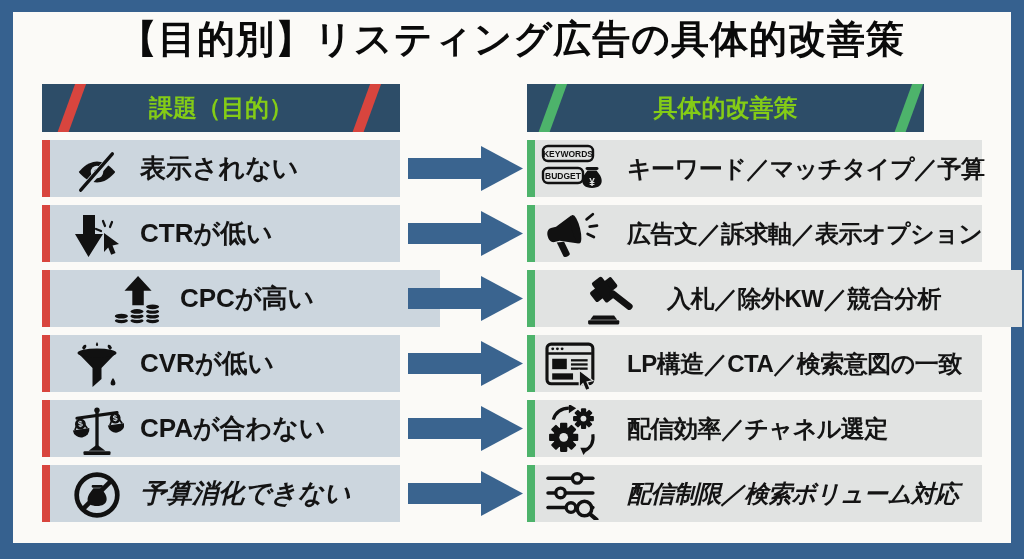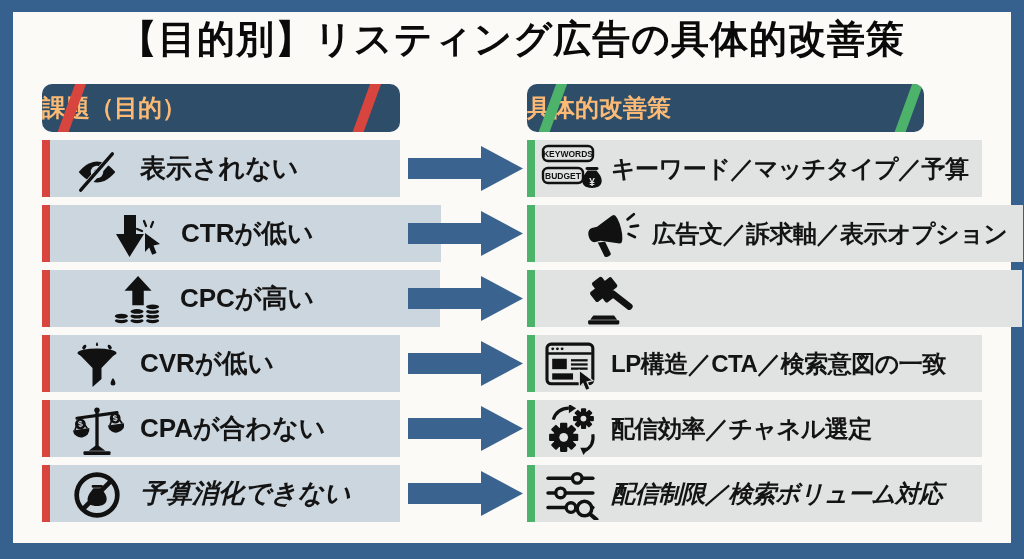--- a/index.html
+++ b/index.html
@@ -13,24 +13,23 @@
     position:absolute;left:13px;top:12px;width:998px;height:531px;
     background:#fbfaf7;
   }
   .title{
     position:absolute;left:0;top:14px;width:1024px;
     text-align:center;font-size:38px;font-weight:bold;color:#0a0a0a;
     letter-spacing:1px;
   }
   .col-header{
     position:absolute;top:84px;height:48px;background:#2d4d68;
-    color:#fdba74;font-size:24px;font-weight:bold;
-    display:flex;align-items:center;justify-content:flex-start;
+    color:#84cc16;font-size:24px;font-weight:bold;
+    display:flex;align-items:center;justify-content:center;
     overflow:hidden;
-    border-radius:10px;
   }
   .hdr-left{left:42px;width:358px;}
   .hdr-right{left:527px;width:397px;}
   .stripe{
     position:absolute;top:-6px;width:11px;height:62px;
     transform:skewX(-20deg);
   }
   .stripe.red{background:#d8453e;}
   .stripe.green{background:#4db36b;}
   .s1{left:24px;} .s2{right:28px;}
@@ -39,32 +38,32 @@
   .row{
     position:absolute;height:57px;display:flex;align-items:center;
   }
   .row-left{left:42px;width:358px;background:#ccd6de;}
   .row-right{left:527px;width:455px;background:#e1e3e2;}
   .accent{
     position:absolute;left:0;top:0;width:8px;height:100%;
   }
   .accent.red{background:#d8453e;}
   .accent.green{background:#4db36b;}
-  .r0{top:140px;}.r1{top:205px;padding-left:41px;}.r2{top:270px;padding-left:40px;}.r3{top:335px;}.r4{top:400px;}.r5{top:465px;font-style:italic;}
+  .r0{top:140px;}.r1{top:205px;}.r2{top:270px;padding-left:40px;}.r3{top:335px;}.r4{top:400px;}.r5{top:465px;font-style:italic;}
 
   .icon-box{
     width:58px;height:52px;margin-left:26px;flex:0 0 auto;
     display:flex;align-items:flex-end;justify-content:center;
   }
   .row-right .icon-box{margin-left:14px;width:62px;}
   .row-text{
     font-size:26px;font-weight:bold;color:#141414;margin-left:14px;
     white-space:nowrap;
   }
-  .row-right .row-text{font-size:24px;margin-left:8px;letter-spacing:-0.5px;}
+  .row-right .row-text{font-size:24px;margin-left:24px;letter-spacing:-0.5px;}
 
   .arrow{
     position:absolute;left:402px;width:123px;height:51px;
   }
   .a0{top:143px;}.a1{top:208px;}.a2{top:273px;}.a3{top:338px;}.a4{top:403px;}.a5{top:468px;}
 
   svg .ink{fill:#111;}
   svg .stroke-ink{stroke:#111;fill:none;}
   svg text{font-family:"Liberation Sans","DejaVu Sans",sans-serif;}
 </style>
@@ -267,20 +266,21 @@
   <div class="accent green"></div>
   <div class="icon-box">
     <svg width="54" height="50" viewBox="0 0 52 48">
       <rect class="ink" x="5" y="8" width="26" height="12" rx="2" transform="rotate(-38 18 14)"></rect>
       <rect class="ink" x="12" y="2" width="12" height="24" rx="2" transform="rotate(-38 18 14)"></rect>
       <rect class="ink" x="22" y="21" width="26" height="6.5" rx="3" transform="rotate(38 35 24)"></rect>
       <path class="ink" d="M8 39h20l3 4H5Z"></path>
       <rect class="ink" x="3" y="43.5" width="30" height="4" rx="1"></rect>
     </svg>
   </div>
+  <div class="row-text">入札／除外KW／競合分析</div>
 </div>
 
 <div class="row row-right r3">
   <div class="accent green"></div>
   <div class="icon-box">
     <svg width="56" height="50" viewBox="0 0 52 48">
       <rect x="2" y="4" width="44" height="38" rx="4" fill="none" stroke="#111" stroke-width="3"></rect>
       <line x1="3" y1="13" x2="45" y2="13" stroke="#111" stroke-width="2.4"></line>
       <circle class="ink" cx="7.5" cy="8.5" r="1.4"></circle>
         <circle class="ink" cx="12" cy="8.5" r="1.4"></circle>

